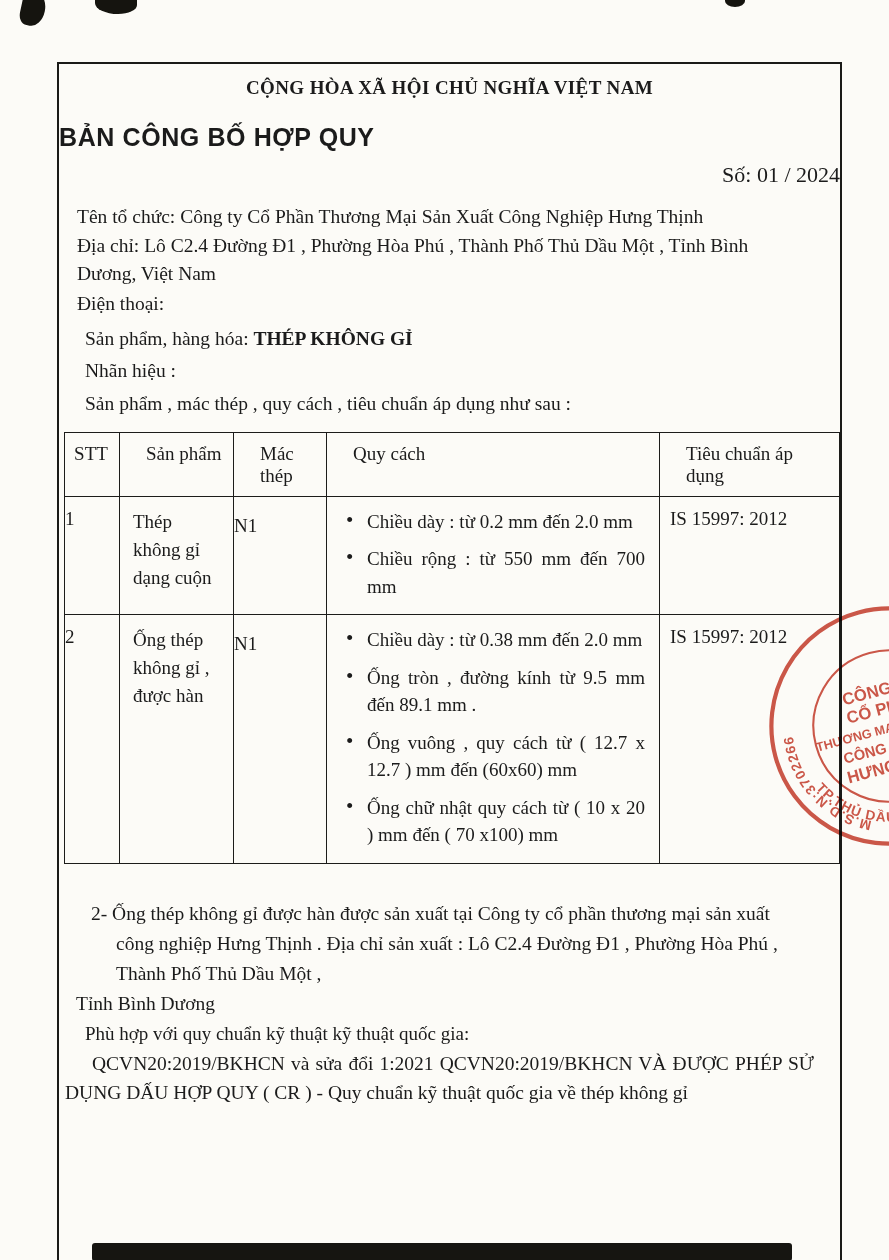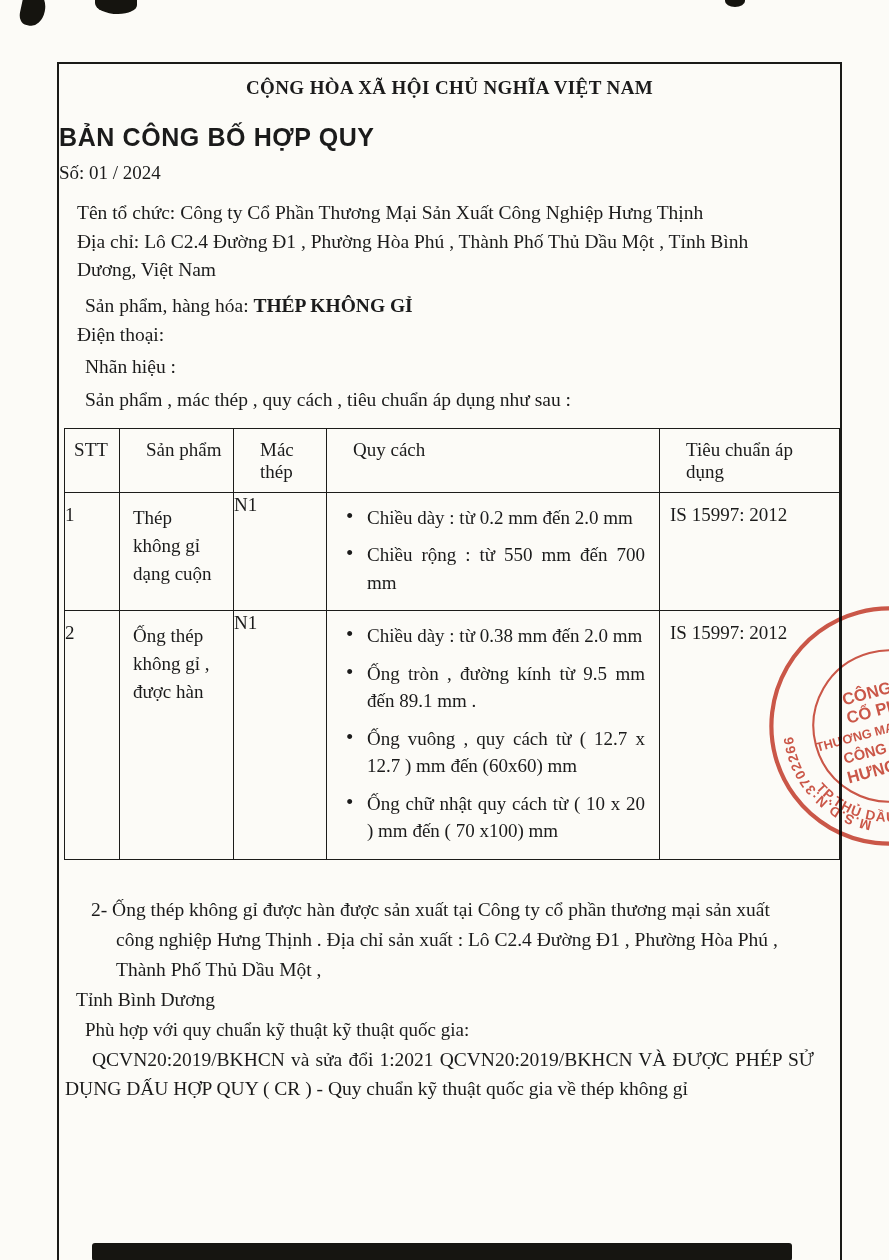--- a/index.html
+++ b/index.html
@@ -48,22 +48,22 @@
   .title {
     margin-top: 24px;
     text-align: left;
     font-family: "Liberation Sans", "DejaVu Sans", sans-serif;
     font-weight: bold;
     font-size: 25px;
     letter-spacing: .6px;
   }
   .docnum {
     margin-top: 10px;
-    text-align: left;
-    font-size: 19px;
+    text-align: right;
+    font-size: 22px;
   }
 
   .ln {
     font-size: 19.5px;
     line-height: 28.5px;
     margin-left: 18px;
     margin-right: 46px;
   }
   .org   { margin-top: 15px; }
   .phone { margin-top: 1px; }
@@ -81,21 +81,21 @@
   }
   .spec th, .spec td {
     border: 1.6px solid #1c1c1a;
     vertical-align: top;
     text-align: left;
   }
   .spec th { font-weight: normal; padding: 10px 6px 9px 26px; }
   .spec th.h-stt { text-align: center; padding-left: 4px; }
   .c-stt  { text-align: center; padding-top: 11px; }
   .c-prod { padding: 11px 10px 8px 13px; text-align: justify; line-height: 28px; }
-  .c-grade{ text-align: center; padding-top: 1px; }
+  .c-grade{ text-align: center; padding-top: 18px; }
   .c-specs{ padding: 11px 14px 4px 8px; }
   .c-std  { padding: 11px 6px 8px 10px; }
 
   .qc {
     position: relative;
     padding-left: 32px;
     margin-bottom: 10px;
     line-height: 27.5px;
     text-align: justify;
   }
@@ -144,22 +144,22 @@
   <div class="artifact art-top-b"></div>
 
   <div class="frame">
 
     <div class="nat">CỘNG HÒA XÃ HỘI CHỦ NGHĨA VIỆT NAM</div>
     <div class="title">BẢN CÔNG BỐ HỢP QUY</div>
     <div class="docnum">Số: 01 / 2024</div>
 
     <p class="ln org">Tên tổ chức: Công ty Cổ Phần Thương Mại Sản Xuất Công Nghiệp Hưng Thịnh</p>
     <p class="ln addr">Địa chỉ: Lô C2.4 Đường Đ1 , Phường Hòa Phú , Thành Phố Thủ Dầu Một , Tỉnh Bình Dương, Việt Nam</p>
+    <p class="ln phone">Điện thoại:</p>
     <p class="ln prod"><span>Sản phẩm, hàng hóa: </span><b>THÉP KHÔNG GỈ</b></p>
-    <p class="ln phone">Điện thoại:</p>
     <p class="ln brand">Nhãn hiệu :</p>
     <p class="ln intro">Sản phẩm , mác thép , quy cách , tiêu chuẩn áp dụng như sau :</p>
 
     <table class="spec">
       <colgroup>
         <col style="width:55px">
           <col style="width:114px">
           <col style="width:93px">
           <col style="width:333px">
           <col style="width:180px">

